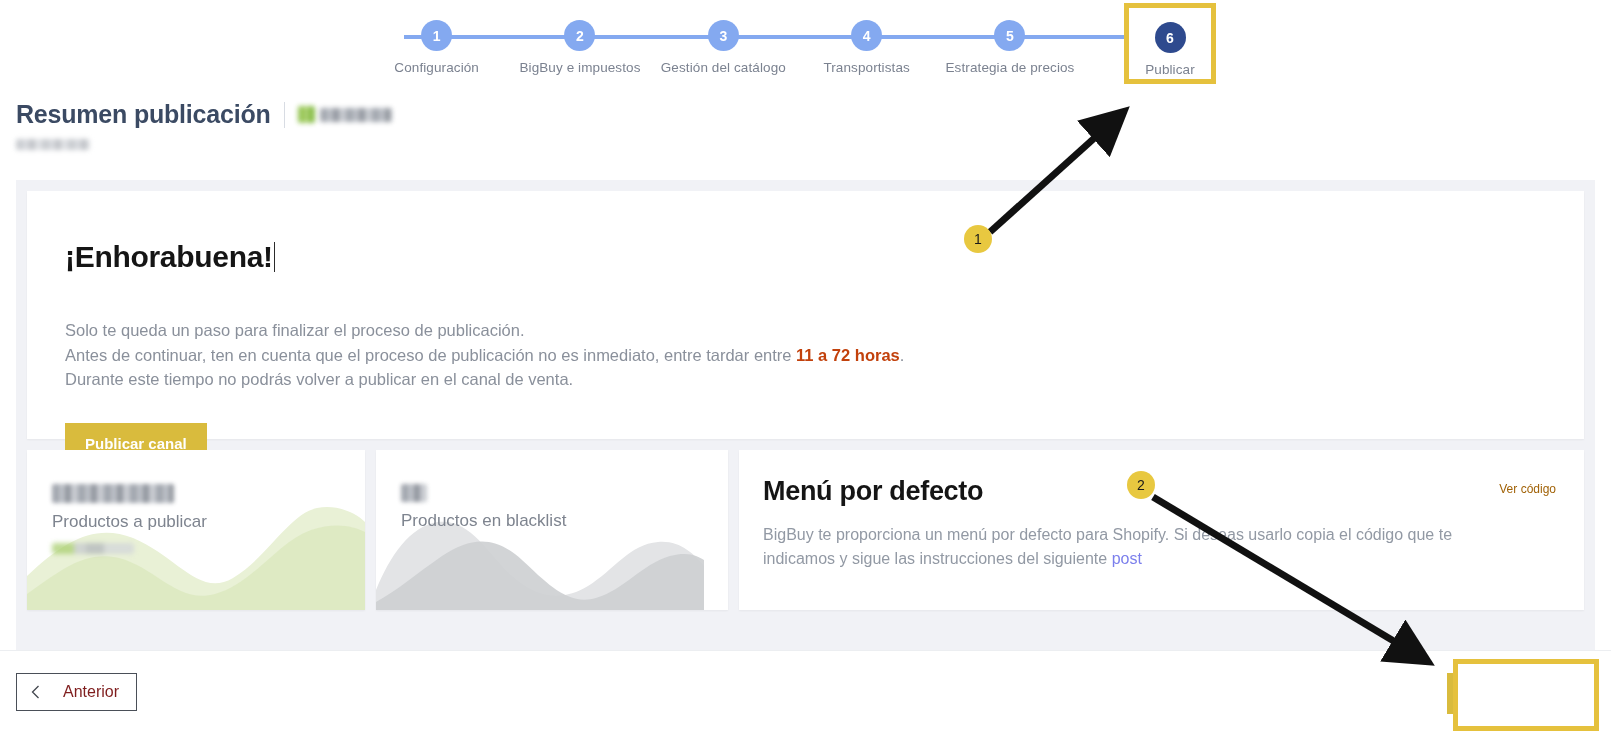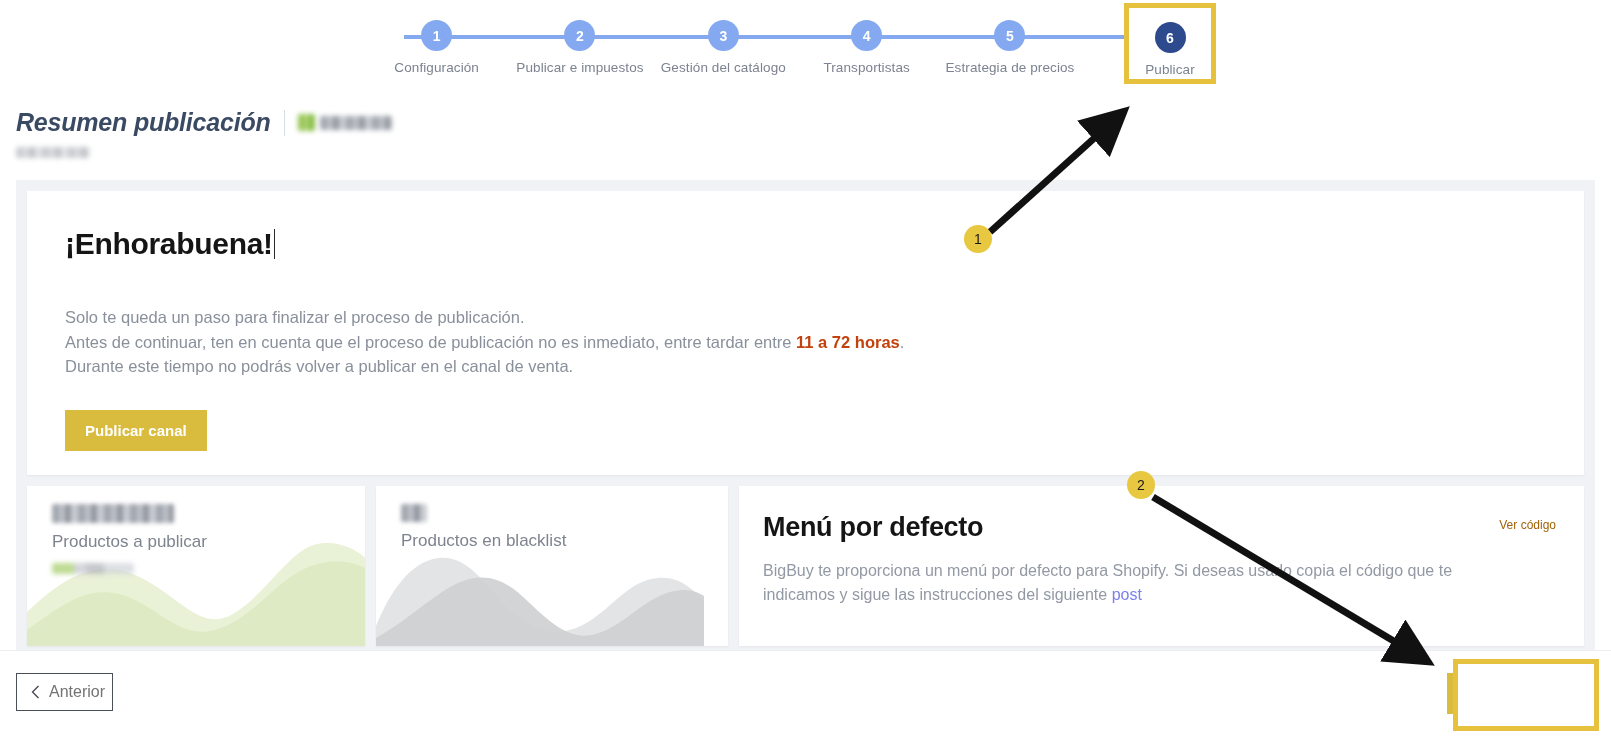--- a/index.html
+++ b/index.html
@@ -55,21 +55,21 @@
     border: 5px solid #e5c13d;
     z-index: 4;
   }
   #hl-step6 .inner {
     position: absolute; left: 0; top: 0; right: 0; bottom: 0;
     display: flex; flex-direction: column; align-items: center;
     padding-top: 14px; background: #ffffff;
   }
 
   
-  #title-area { position: absolute; left: 16px; top: 108px; font-style: italic; }
+  #title-area { position: absolute; left: 16px; top: 100px; }
   .title-row { display: flex; align-items: center; }
   #page-title {
     font-size: 25px; font-weight: bold; color: #3b4a63;
     letter-spacing: -0.2px;
   }
   .title-divider {
     width: 1px; height: 26px; background: #d8dce3; margin: 0 13px;
   }
   .blur-chip {
     height: 16px; border-radius: 2px;
@@ -91,22 +91,22 @@
   #content-frame {
     position: absolute; left: 16px; top: 180px;
     width: 1579px; height: 470px;
     background: #f1f2f6;
     padding: 11px;
   }
 
   
   #hero-card {
     position: relative;
-    background: #ffffff; height: 284px;
-    padding: 36px 38px 0 38px;
+    background: #ffffff; height: 248px;
+    padding: 49px 38px 0 38px;
     box-shadow: 0 1px 2px rgba(0,0,0,.05);
   }
   #hero-heading {
     font-size: 30px; font-weight: bold; color: #151515;
     letter-spacing: -0.3px; position: relative; display: inline-block;
   }
   #hero-caret {
     display: inline-block; width: 1.5px; height: 30px;
     background: #2b2b2b; vertical-align: -5px; margin-left: 1px;
   }
@@ -130,21 +130,21 @@
     margin-top: 11px; display: flex; gap: 11px; height: 160px;
   }
   .stat-card {
     position: relative; background: #ffffff; overflow: hidden;
     box-shadow: 0 1px 2px rgba(0,0,0,.05);
   }
   #card-publicar { width: 338px; }
   #card-blacklist { width: 352px; }
   #card-menu { flex: 1 1 auto; padding: 26px 28px 0 24px; }
 
-  .stat-body { position: relative; z-index: 2; padding: 18px 0 0 25px; }
+  .stat-body { position: relative; z-index: 2; padding: 34px 0 0 25px; }
   .stat-value-blur { width: 122px; height: 19px; filter: blur(2.2px); }
   .stat-value-blur.small { width: 26px; height: 18px; }
   .stat-label { margin-top: 9px; font-size: 17px; color: #7e848f; }
   .stat-sub-blur { margin-top: 11px; width: 82px; height: 11px; filter: blur(2.4px); opacity: .75; }
   .stat-sub-blur.with-green {
     background:
       linear-gradient(90deg, #a9cf6f 0 22px, #c6c9cf 22px 34px, #b1b5bc 34px 52px, #d2d5da 52px 82px);
   }
   .waves { position: absolute; left: 0; right: 0; bottom: 0; height: 112px; z-index: 1; }
 
@@ -161,24 +161,24 @@
   }
   #menu-desc a { color: #7b7fec; text-decoration: none; }
 
   
   #bottom-bar {
     position: absolute; left: 0; bottom: 0; width: 1611px; height: 94px;
     background: #ffffff; border-top: 1px solid #eceef1;
   }
   #btn-anterior {
     position: absolute; left: 16px; top: 22px;
-    display: flex; align-items: center; gap: 9px;
+    display: flex; align-items: center; gap: 23px;
     background: #ffffff; border: 1px solid #4a4f58;
-    color: #737373; font-size: 16px;
-    padding: 9px 7px 9px 14px; cursor: pointer;
+    color: #7f1d1d; font-size: 16px;
+    padding: 9px 17px 9px 14px; cursor: pointer;
     font-family: "Liberation Sans", sans-serif;
   }
   #btn-publicar-bottom {
     position: absolute; right: 26px; top: 22px;
     background: #d9bb3d; color: #ffffff; border: none;
     font-size: 15px; font-weight: bold; padding: 12px 18px;
     cursor: pointer; font-family: "Liberation Sans", sans-serif;
   }
   #hl-bottom-btn {
     position: absolute; right: 12px; top: 8px;
@@ -211,21 +211,21 @@
   <div class="step-line l4"></div>
   <div class="step-line l5"></div>
 
   <div class="step-track">
     <div class="step">
       <div class="step-circle">1</div>
       <div class="step-label">Configuración</div>
     </div>
     <div class="step">
       <div class="step-circle">2</div>
-      <div class="step-label">Publicar e impuestos</div>
+      <div class="step-label">BigBuy e impuestos</div>
     </div>
     <div class="step">
       <div class="step-circle">3</div>
       <div class="step-label">Gestión del catálogo</div>
     </div>
     <div class="step">
       <div class="step-circle">4</div>
       <div class="step-label">Transportistas</div>
     </div>
     <div class="step">

